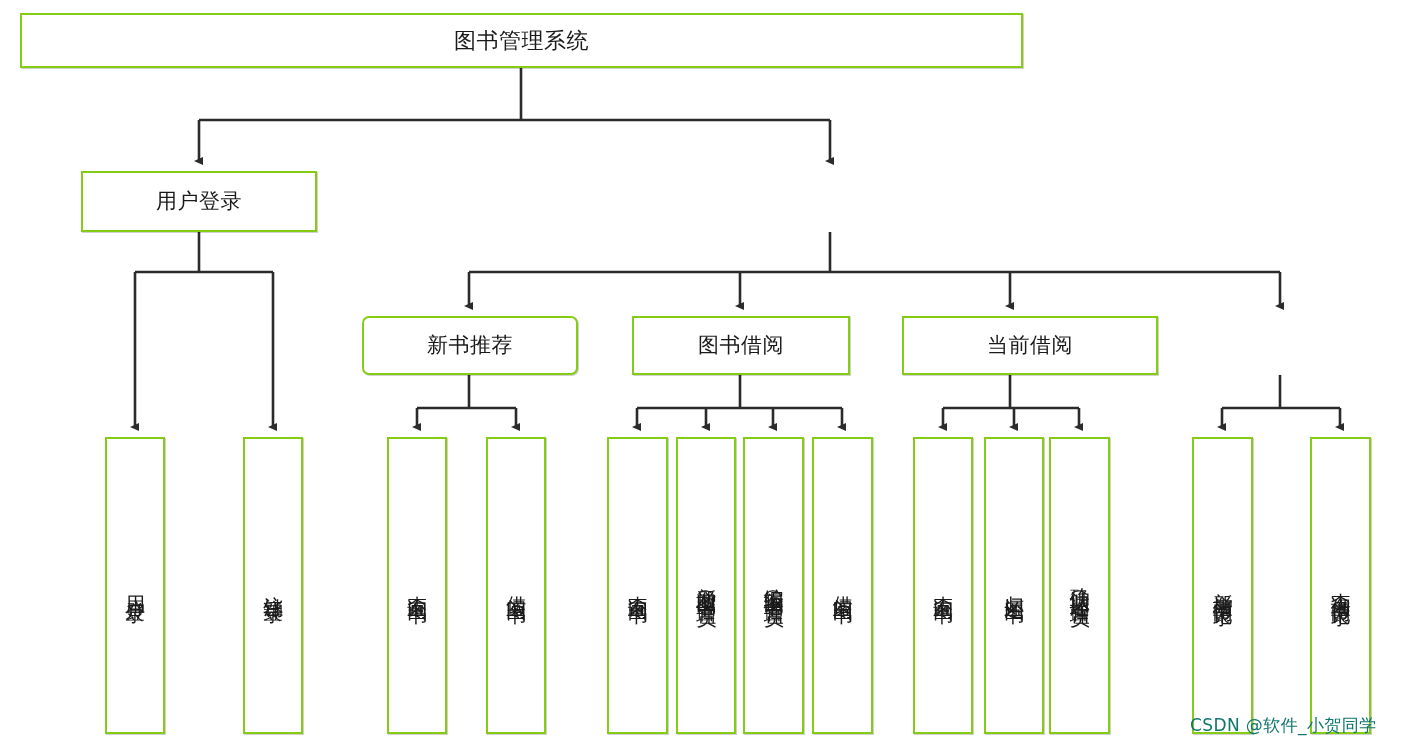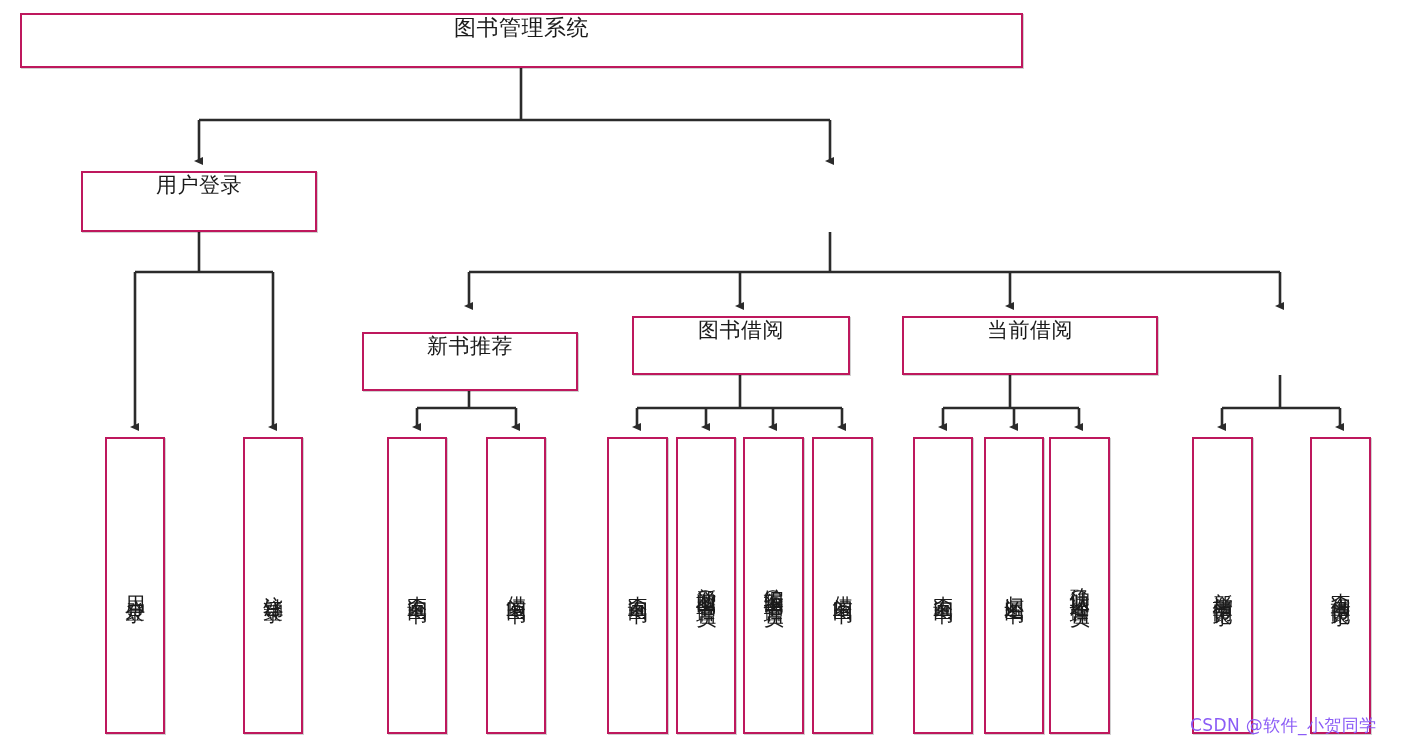--- a/index.html
+++ b/index.html
@@ -24,22 +24,23 @@
     position: absolute;
     left: 0; top: 0;
     width: 1405px;
     height: 747px;
     pointer-events: none;
   }
   .node {
     position: absolute;
     box-sizing: border-box;
     background: #ffffff;
-    border: 2px solid #be185d;
+    border: 2px solid #84cc16;
     display: flex;
+    align-items: center;
     justify-content: center;
     box-shadow: 1px 1px 0 rgba(0,0,0,0.18);
   }
   .node-label {
     color: #1a1a1a;
     line-height: 1.18;
     text-align: center;
     white-space: nowrap;
   }
   .node.horizontal .node-label {
@@ -49,21 +50,21 @@
   .node.vertical .node-label {
     writing-mode: vertical-rl;
     text-orientation: upright;
     font-size: 20px;
     letter-spacing: 3px;
     white-space: nowrap;
   }
   .node.root .node-label { font-size: 22px; }
   .watermark {
     position: absolute;
-    color: #8b5cf6;
+    color: #0f766e;
     font-size: 17px;
     white-space: nowrap;
     letter-spacing: 0.4px;
   }
 </style>
 </head>
 <body>
 
 <div id="diagram-root">
 
@@ -118,21 +119,21 @@
   </svg>
 
   <div class="node root horizontal" style="left:20px; top:13px; width:1003px; height:55px;">
     <span class="node-label">图书管理系统</span>
   </div>
 
   <div class="node horizontal" style="left:81px; top:171px; width:236px; height:61px;">
     <span class="node-label">用户登录</span>
   </div>
 
-  <div class="node horizontal" style="left:362px; top:332px; width:216px; height:59px;">
+  <div class="node horizontal" style="left:362px; top:316px; width:216px; height:59px;border-radius:7px;">
     <span class="node-label">新书推荐</span>
   </div>
   <div class="node horizontal" style="left:632px; top:316px; width:218px; height:59px;">
     <span class="node-label">图书借阅</span>
   </div>
   <div class="node horizontal" style="left:902px; top:316px; width:256px; height:59px;">
     <span class="node-label">当前借阅</span>
   </div>
 
   <div class="node vertical" style="left:105px; top:437px; width:60px; height:297px;">

